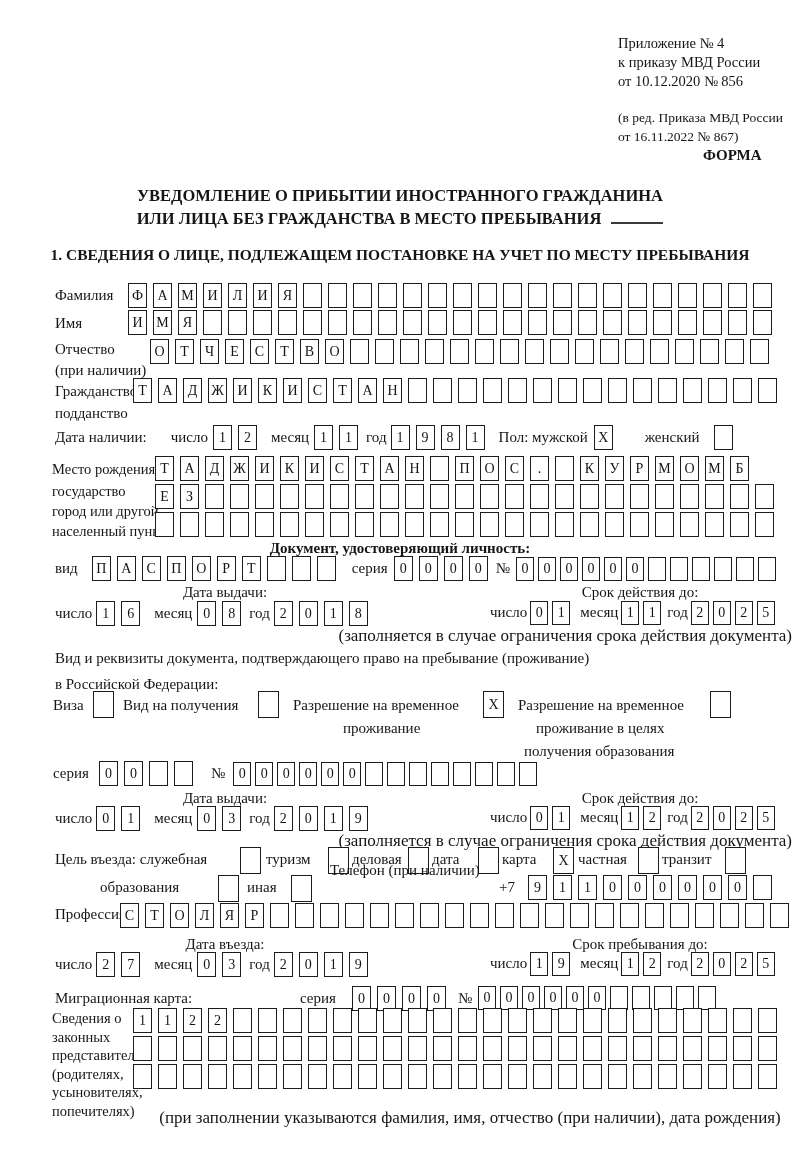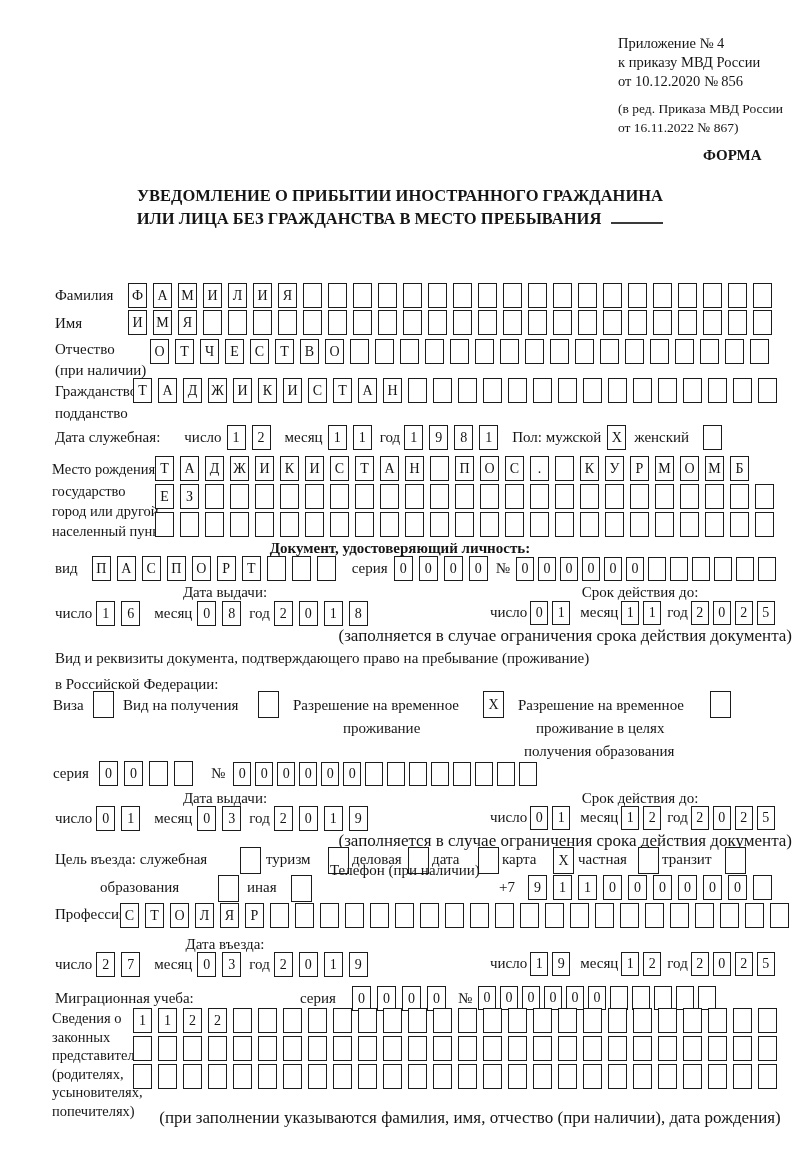--- a/index.html
+++ b/index.html
@@ -25,29 +25,30 @@
 </style>
 </head>
 <body>
 
 <div class="page">
 
   <div class="abs" style="left:618px;top:34px">
     <div class="lbl sm hline">Приложение № 4</div>
     <div class="lbl sm hline">к приказу МВД России</div>
     <div class="lbl sm hline">от 10.12.2020 № 856</div>
-    <div class="lbl xs hline" style="margin-top:8px">(в ред. Приказа МВД России</div>
+    <div class="lbl xs hline" style="margin-top:17px">(в ред. Приказа МВД России</div>
     <div class="lbl xs hline">от 16.11.2022 № 867)</div>
   </div>
   <div class="abs lbl b" style="left:703px;top:147px">ФОРМА</div>
 
   <div class="abs ctr b" style="top:186px;font-size:16.5px">УВЕДОМЛЕНИЕ О ПРИБЫТИИ ИНОСТРАННОГО ГРАЖДАНИНА</div>
   <div class="abs ctr b" style="top:208px;font-size:16.5px">
     <span>ИЛИ ЛИЦА БЕЗ ГРАЖДАНСТВА В МЕСТО ПРЕБЫВАНИЯ</span><span class="uline"></span>
   </div>
+  <div class="abs ctr b" style="top:246px;font-size:15.5px">1. СВЕДЕНИЯ О ЛИЦЕ, ПОДЛЕЖАЩЕМ ПОСТАНОВКЕ НА УЧЕТ ПО МЕСТУ ПРЕБЫВАНИЯ</div>
 
   <div class="abs lbl" style="left:55px;top:287px">Фамилия</div>
   <div class="abs cells" style="left:128px;top:283px">
       <span class="cell">Ф</span>
       <span class="cell">А</span>
       <span class="cell">М</span>
       <span class="cell">И</span>
       <span class="cell">Л</span>
       <span class="cell">И</span>
       <span class="cell">Я</span>
@@ -157,21 +158,21 @@
       <span class="cell"></span>
       <span class="cell"></span>
       <span class="cell"></span>
       <span class="cell"></span>
       <span class="cell"></span>
       <span class="cell"></span>
       <span class="cell"></span>
     </div>
 
   <div class="abs flexrow" style="left:55px;top:425px">
-    <span class="lbl">Дата служебная:</span>
+    <span class="lbl">Дата наличии:</span>
     <span class="lbl" style="margin-left:24px">число</span>
     <span class="cells" style="margin-left:5px">
         <span class="cell">1</span>
         <span class="cell">2</span>
       </span>
     <span class="lbl" style="margin-left:14px">месяц</span>
     <span class="cells" style="margin-left:5px">
         <span class="cell">1</span>
         <span class="cell">1</span>
       </span>
@@ -179,21 +180,21 @@
     <span class="cells" style="margin-left:4px">
         <span class="cell">1</span>
         <span class="cell">9</span>
         <span class="cell">8</span>
         <span class="cell">1</span>
       </span>
     <span class="lbl" style="margin-left:14px">Пол: мужской</span>
     <span class="cells" style="margin-left:6px">
         <span class="cell">X</span>
       </span>
-    <span class="lbl" style="margin-left:8px">женский</span>
+    <span class="lbl" style="margin-left:32px">женский</span>
     <span class="cells" style="margin-left:14px">
         <span class="cell"></span>
       </span>
   </div>
 
   <div class="abs lbl sm" style="left:52px;top:461px">Место рождения:</div>
   <div class="abs lbl sm" style="left:52px;top:483px">государство</div>
   <div class="abs lbl sm" style="left:52px;top:503px">город или другой</div>
   <div class="abs lbl sm" style="left:52px;top:523px">населенный пункт</div>
   <div class="abs cells" style="left:155px;top:456px">
@@ -533,20 +534,21 @@
       <span class="cell"></span>
       <span class="cell"></span>
       <span class="cell"></span>
       <span class="cell"></span>
       <span class="cell"></span>
       <span class="cell"></span>
       <span class="cell"></span>
     </div>
 
   <div class="abs lbl ctr" style="left:55px;width:340px;top:936px">Дата въезда:</div>
+  <div class="abs lbl ctr" style="left:480px;width:320px;top:936px">Срок пребывания до:</div>
 
   <div class="abs flexrow" style="left:55px;top:952px">
     <span class="lbl">число</span>
     <span class="cells" style="margin-left:4px">
         <span class="cell">2</span>
         <span class="cell">7</span>
       </span>
     <span class="lbl" style="margin-left:14px">месяц</span>
     <span class="cells" style="margin-left:5px">
         <span class="cell">0</span>
@@ -573,21 +575,21 @@
       </span>
     <span class="lbl" style="margin-left:6px">год</span>
     <span class="cells tight" style="margin-left:3px">
         <span class="cell">2</span>
         <span class="cell">0</span>
         <span class="cell">2</span>
         <span class="cell">5</span>
       </span>
   </div>
 
-  <div class="abs lbl" style="left:55px;top:990px">Миграционная учеба:</div>
+  <div class="abs lbl" style="left:55px;top:990px">Миграционная карта:</div>
   <div class="abs lbl" style="left:300px;top:990px">серия</div>
   <div class="abs cells" style="left:352px;top:986px">
       <span class="cell">0</span>
       <span class="cell">0</span>
       <span class="cell">0</span>
       <span class="cell">0</span>
     </div>
   <div class="abs lbl" style="left:458px;top:990px">№</div>
   <div class="abs cells tight" style="left:478px;top:986px">
       <span class="cell">0</span>

